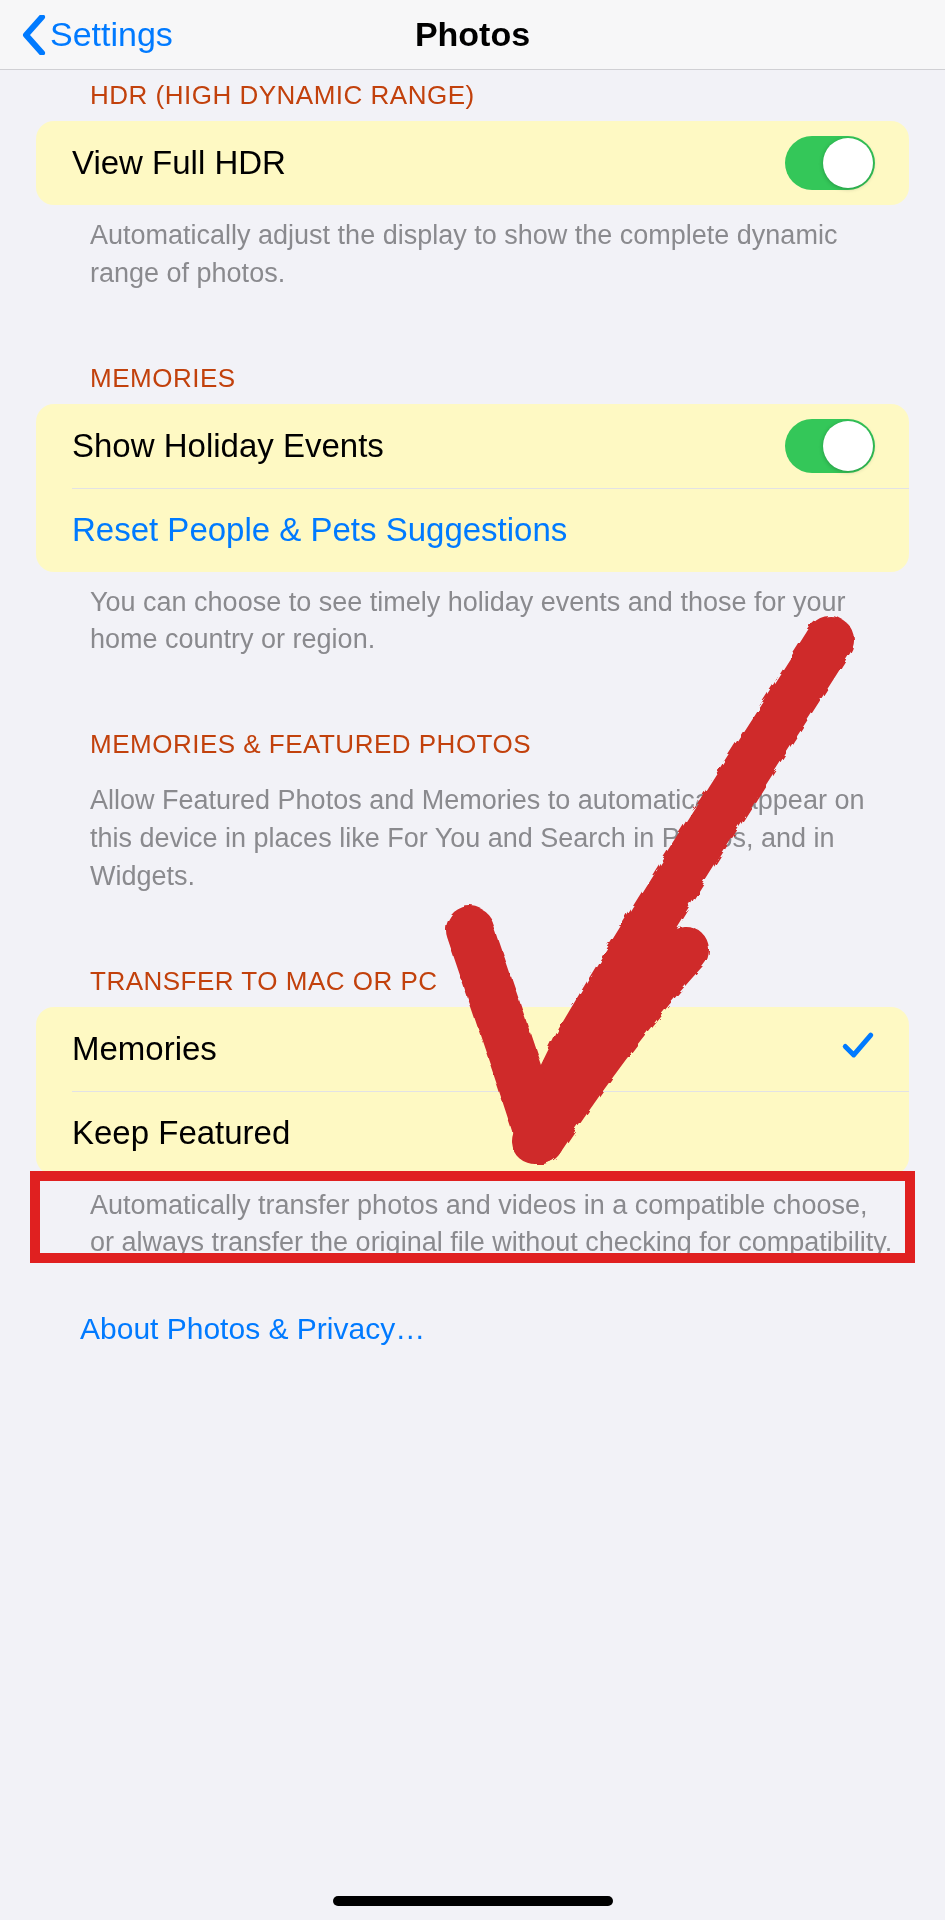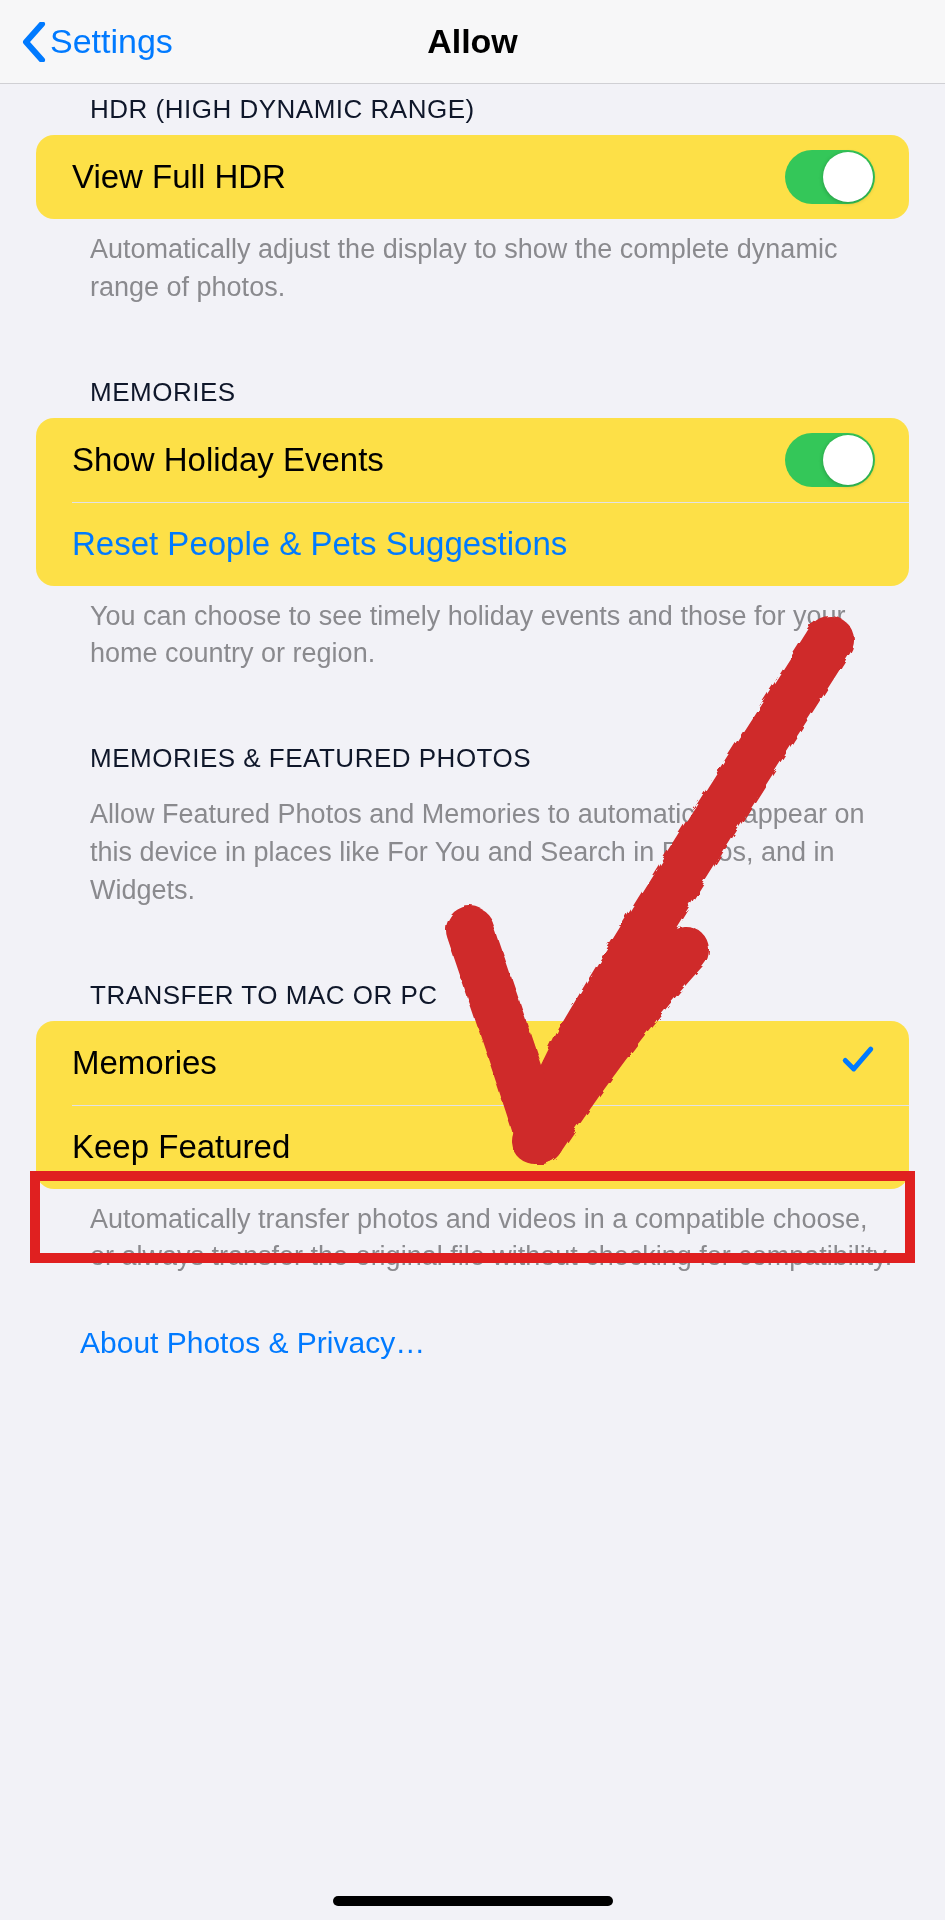--- a/index.html
+++ b/index.html
@@ -6,21 +6,21 @@
   html, body {
     width: 945px;
     height: 1920px;
     font-family: -apple-system, "Helvetica Neue", Helvetica, Arial, sans-serif;
     background: #f2f2f7;
     overflow: hidden;
     position: relative;
   }
   
   .navbar {
-    height: 84px;
+    height: 70px;
     background: #f7f7f8;
     border-bottom: 1px solid #d0d0d4;
     display: flex;
     align-items: center;
     justify-content: center;
     position: relative;
   }
   .nav-back {
     position: absolute;
     left: 20px;
@@ -40,34 +40,34 @@
     color: #000;
   }
   .content {
     padding: 0 0 60px 0;
     position: relative;
   }
   .section-header {
     padding: 30px 38px 10px 90px;
     font-size: 26px;
     letter-spacing: 0.5px;
-    color: #0f172a;
+    color: #c2410c;
     font-weight: 400;
     text-transform: uppercase;
   }
   .section-header.first { padding-top: 10px; }
   .section-footer {
     padding: 12px 48px 10px 90px;
     font-size: 27px;
     line-height: 1.4;
     color: #8a8a8e;
     font-weight: 400;
   }
   .group {
-    background: #fde047;
+    background: #fef9c3;
     border-radius: 18px;
     margin: 0 36px;
     overflow: hidden;
   }
   .row {
     min-height: 84px;
     padding: 0 34px 0 36px;
     display: flex;
     align-items: center;
     justify-content: space-between;
@@ -132,21 +132,21 @@
 </head>
 <body>
 
 <div class="navbar">
   <div class="nav-back">
     <svg viewBox="0 0 12 20">
       <polyline points="10,1 2,10 10,19" fill="none" stroke="#007aff" stroke-width="3" stroke-linecap="round" stroke-linejoin="round"></polyline>
     </svg>
     <span>Settings</span>
   </div>
-  <div class="nav-title">Allow</div>
+  <div class="nav-title">Photos</div>
 </div>
 
 <div class="content">
 
   <div class="section-header first">HDR (HIGH DYNAMIC RANGE)</div>
   <div class="group">
     <div class="row">
       <span>View Full HDR</span>
       <div class="toggle on">
           <div class="knob"></div>

